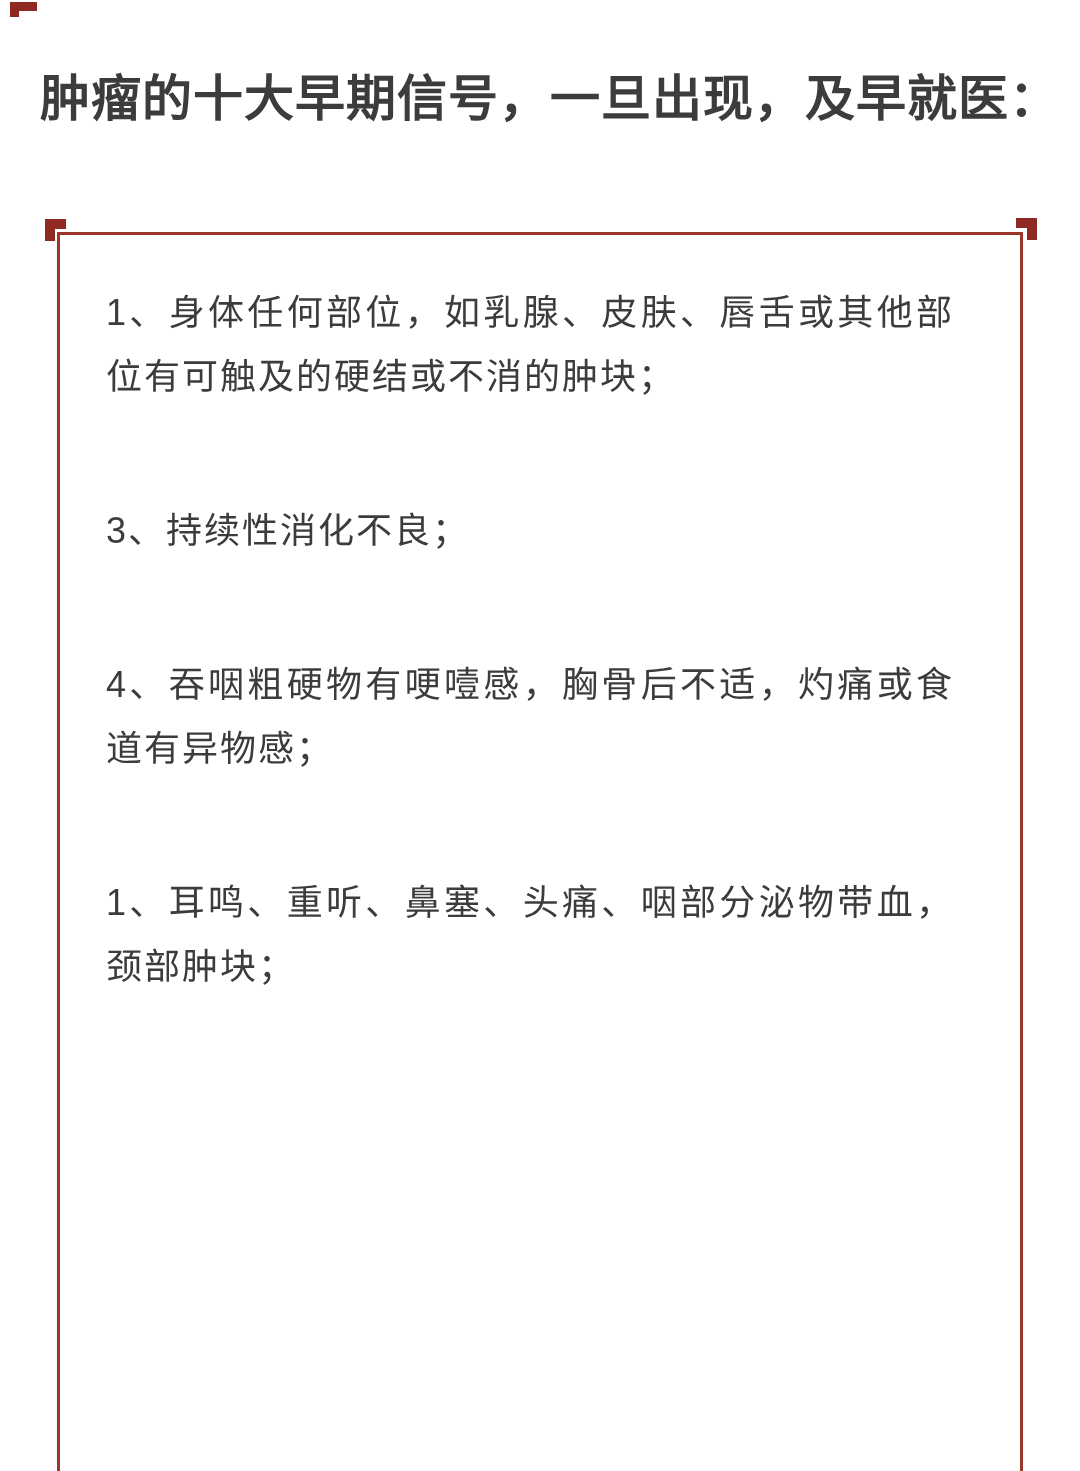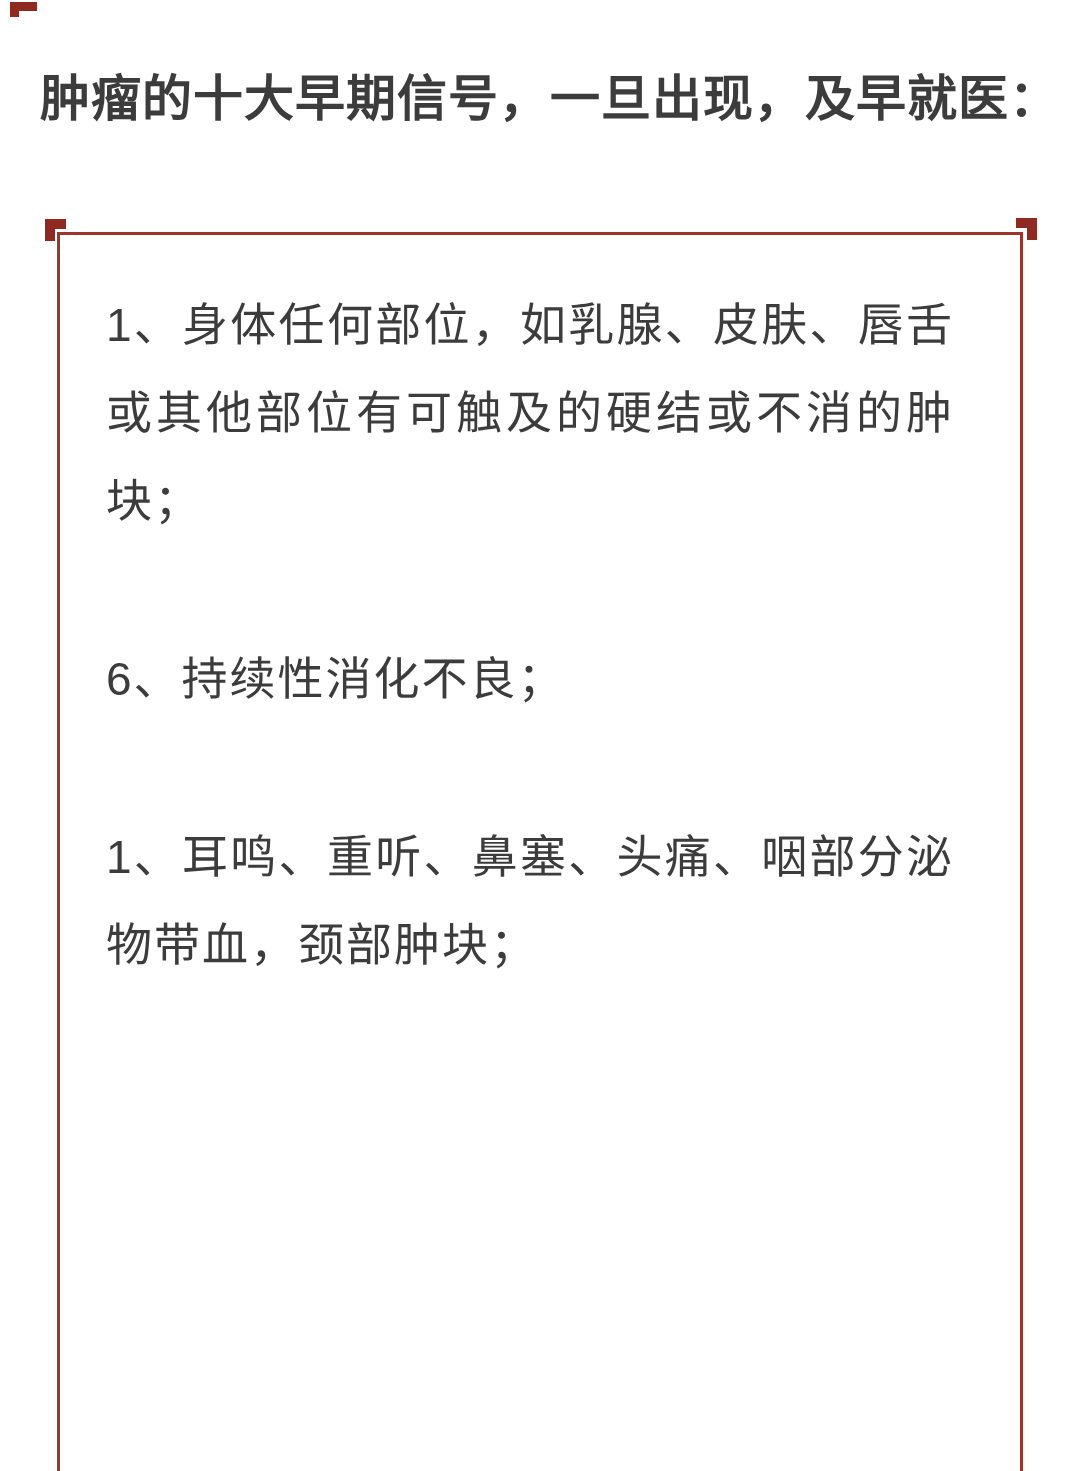--- a/index.html
+++ b/index.html
@@ -46,34 +46,35 @@
     left:45px;top:219px;
     border-top:10px solid var(--corner-bracket);
     border-left:10px solid var(--corner-bracket);
   }
   .corner-bracket.tr{
     left:1016px;top:218px;
     border-top:10px solid var(--corner-bracket);
     border-right:10px solid var(--corner-bracket);
   }
   .signal-item{
-    font-size:46px;line-height:88px;
+    font-size:36px;line-height:64px;
     letter-spacing:2px;
     text-align:justify;
     color:var(--text);
     margin-bottom:90px;
   }
 </style>
 </head>
 <body>
 
 <div class="page-corner-mark"></div>
 
 <h1 class="article-title">肿瘤的十大早期信号，一旦出现，及早就医：</h1>
 
 <div class="corner-bracket tl"></div>
 <div class="corner-bracket tr"></div>
 
 <div class="signal-box">
   <p class="signal-item">1、身体任何部位，如乳腺、皮肤、唇舌或其他部位有可触及的硬结或不消的肿块；</p>
-  <p class="signal-item">6、持续性消化不良；</p>
+  <p class="signal-item">3、持续性消化不良；</p>
+  <p class="signal-item">4、吞咽粗硬物有哽噎感，胸骨后不适，灼痛或食道有异物感；</p>
   <p class="signal-item">1、耳鸣、重听、鼻塞、头痛、咽部分泌物带血，颈部肿块；</p>
 </div>
 
 </body></html>

